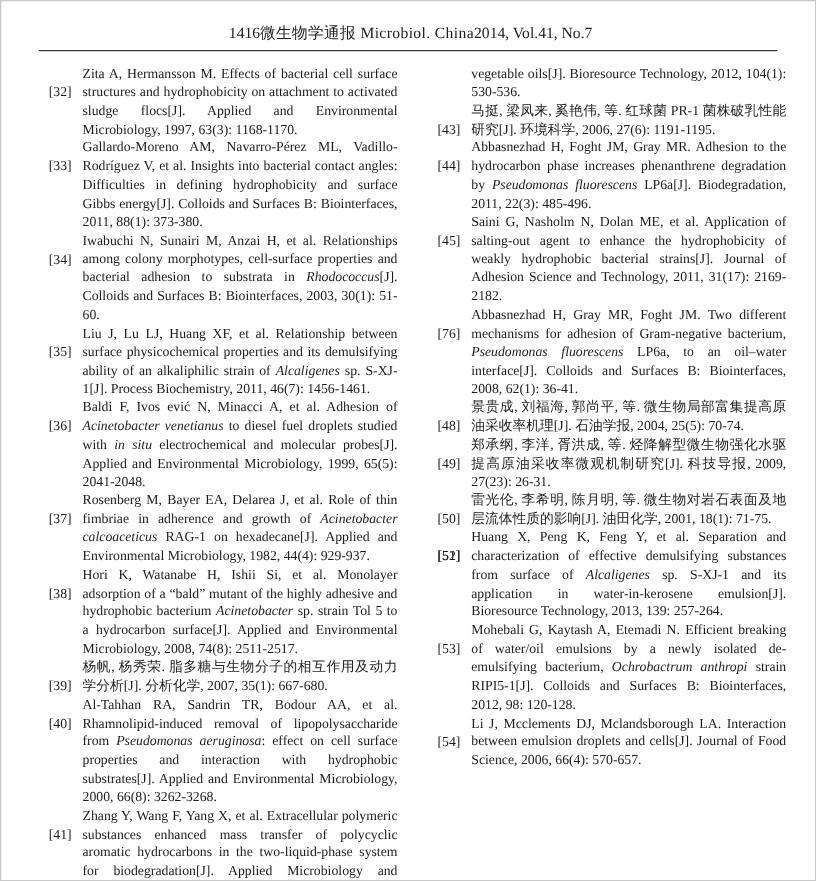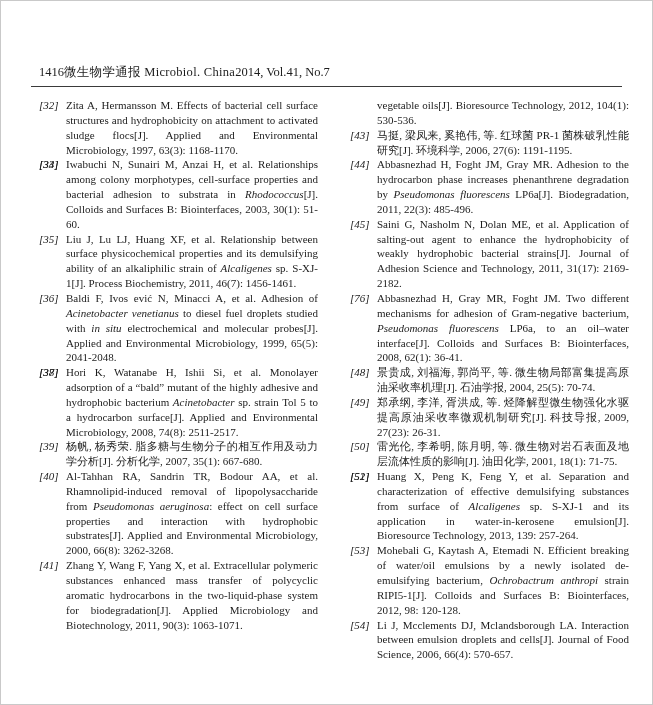--- a/index.html
+++ b/index.html
@@ -9,64 +9,64 @@
     height: 705px;
     box-sizing: border-box;
     background: #ffffff;
     border: 1px solid #c9c9c9;
     font-family: "Liberation Serif", "DejaVu Serif", serif;
     color: #1c1c1c;
     overflow: hidden;
   }
   .header {
     display: flex;
-    justify-content: flex-start;
+    justify-content: center;
     align-items: baseline;
     padding: 17px 34px 5px 38px;
     font-size: 12.5px;
   }
-  .header .title { letter-spacing: 0.3px; margin-top: 46px; }
+  .header .title { letter-spacing: 0.3px; }
   .header-rule {
     border: none;
     border-top: 1.6px solid #3a3a3a;
     margin: 0 30px;
   }
   .columns {
     display: flex;
     gap: 32px;
     padding: 11px 23px 0 38px;
   }
   .col {
     width: 280px;
     font-size: 11px;
     line-height: 14.85px;
     text-align: justify;
   }
   .ref { position: relative; padding-left: 27px; }
-  .ref .ref-num { position: absolute; left: 0; top: 0; font-style: italic; }
+  .ref .ref-num { position: absolute; left: 0; top: 15px; }
   .ref i { }
 </style>
 </head>
 <body>
 
 <div class="page">
   <div class="header">
     <span class="page-num">1416</span>
     <span class="title">微生物学通报  Microbiol. China</span>
     <span class="issue">2014, Vol.41, No.7</span>
   </div>
   <hr class="header-rule">
   <div class="columns">
     <div class="col">
         <div class="ref"><span class="ref-num">[32]</span><span class="ref-text">Zita A, Hermansson M. Effects of bacterial cell surface structures and hydrophobicity on attachment to activated sludge flocs[J]. Applied and Environmental Microbiology, 1997, 63(3): 1168-1170.</span></div>
-        <div class="ref"><span class="ref-num">[33]</span></div>
+        <div class="ref"><span class="ref-num">[33]</span><span class="ref-text">Gallardo-Moreno AM, Navarro-Pérez ML, Vadillo-Rodríguez V, et al. Insights into bacterial contact angles: Difficulties in defining hydrophobicity and surface Gibbs energy[J]. Colloids and Surfaces B: Biointerfaces, 2011, 88(1): 373-380.</span></div>
         <div class="ref"><span class="ref-num">[34]</span><span class="ref-text">Iwabuchi N, Sunairi M, Anzai H, et al. Relationships among colony morphotypes, cell-surface properties and bacterial adhesion to substrata in <i>Rhodococcus</i>[J]. Colloids and Surfaces B: Biointerfaces, 2003, 30(1): 51-60.</span></div>
         <div class="ref"><span class="ref-num">[35]</span><span class="ref-text">Liu J, Lu LJ, Huang XF, et al. Relationship between surface physicochemical properties and its demulsifying ability of an alkaliphilic strain of <i>Alcaligenes</i> sp. S-XJ-1[J]. Process Biochemistry, 2011, 46(7): 1456-1461.</span></div>
         <div class="ref"><span class="ref-num">[36]</span><span class="ref-text">Baldi F, Ivos ević N, Minacci A, et al. Adhesion of <i>Acinetobacter venetianus</i> to diesel fuel droplets studied with <i>in situ</i> electrochemical and molecular probes[J]. Applied and Environmental Microbiology, 1999, 65(5): 2041-2048.</span></div>
-        <div class="ref"><span class="ref-num">[37]</span></div>
+        <div class="ref"><span class="ref-num">[37]</span><span class="ref-text">Rosenberg M, Bayer EA, Delarea J, et al. Role of thin fimbriae in adherence and growth of <i>Acinetobacter calcoaceticus</i> RAG-1 on hexadecane[J]. Applied and Environmental Microbiology, 1982, 44(4): 929-937.</span></div>
         <div class="ref"><span class="ref-num">[38]</span><span class="ref-text">Hori K, Watanabe H, Ishii Si, et al. Monolayer adsorption of a “bald” mutant of the highly adhesive and hydrophobic bacterium <i>Acinetobacter</i> sp. strain Tol 5 to a hydrocarbon surface[J]. Applied and Environmental Microbiology, 2008, 74(8): 2511-2517.</span></div>
         <div class="ref"><span class="ref-num">[39]</span><span class="ref-text">杨帆, 杨秀荣. 脂多糖与生物分子的相互作用及动力学分析[J]. 分析化学, 2007, 35(1): 667-680.</span></div>
         <div class="ref"><span class="ref-num">[40]</span><span class="ref-text">Al-Tahhan RA, Sandrin TR, Bodour AA, et al. Rhamnolipid-induced removal of lipopolysaccharide from <i>Pseudomonas aeruginosa</i>: effect on cell surface properties and interaction with hydrophobic substrates[J]. Applied and Environmental Microbiology, 2000, 66(8): 3262-3268.</span></div>
         <div class="ref"><span class="ref-num">[41]</span><span class="ref-text">Zhang Y, Wang F, Yang X, et al. Extracellular polymeric substances enhanced mass transfer of polycyclic aromatic hydrocarbons in the two-liquid-phase system for biodegradation[J]. Applied Microbiology and Biotechnology, 2011, 90(3): 1063-1071.</span></div>
       </div>
     <div class="col">
         <div class="ref"><span class="ref-num"></span><span class="ref-text">vegetable oils[J]. Bioresource Technology, 2012, 104(1): 530-536.</span></div>
         <div class="ref"><span class="ref-num">[43]</span><span class="ref-text">马挺, 梁凤来, 奚艳伟, 等. 红球菌 PR-1 菌株破乳性能研究[J]. 环境科学, 2006, 27(6): 1191-1195.</span></div>
         <div class="ref"><span class="ref-num">[44]</span><span class="ref-text">Abbasnezhad H, Foght JM, Gray MR. Adhesion to the hydrocarbon phase increases phenanthrene degradation by <i>Pseudomonas fluorescens</i> LP6a[J]. Biodegradation, 2011, 22(3): 485-496.</span></div>
         <div class="ref"><span class="ref-num">[45]</span><span class="ref-text">Saini G, Nasholm N, Dolan ME, et al. Application of salting-out agent to enhance the hydrophobicity of weakly hydrophobic bacterial strains[J]. Journal of Adhesion Science and Technology, 2011, 31(17): 2169-2182.</span></div>

